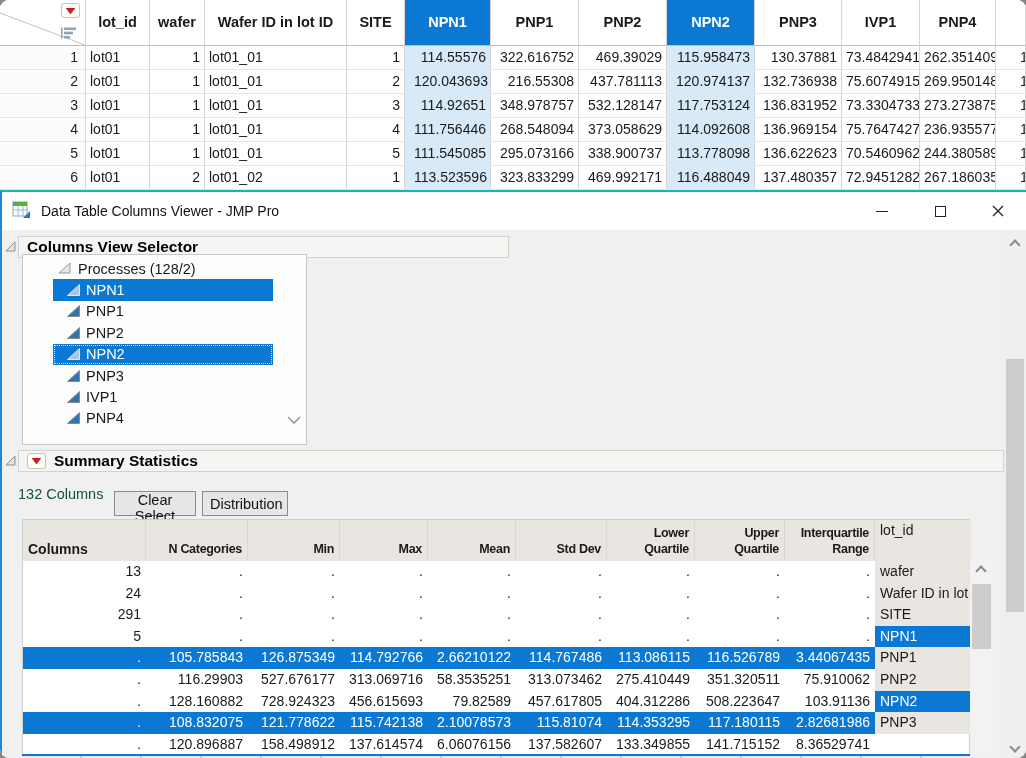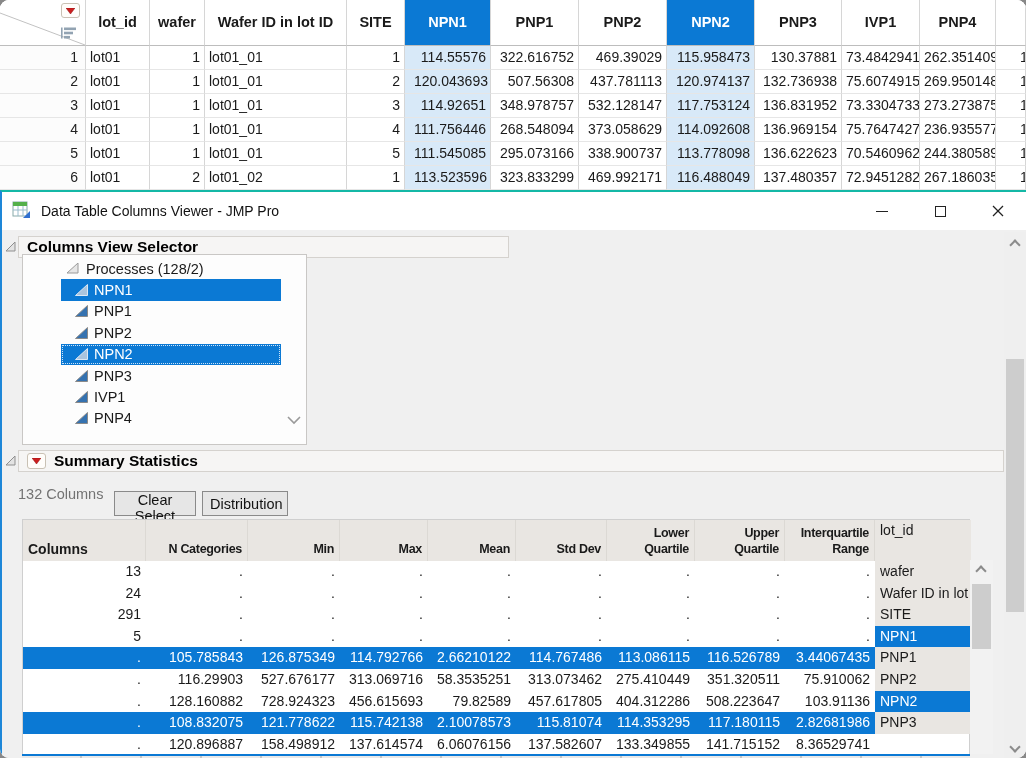--- a/index.html
+++ b/index.html
@@ -48,32 +48,32 @@
   .sechead { position:absolute; display:flex; align-items:center; }
   .disc { margin-right:2px; }
   .secbar { height:22px; background:#f6f5f4; border:1px solid #d5d2ce;
             display:flex; align-items:center; padding:0 8px; gap:8px; }
   .sectitle { font-weight:700; font-size:15.5px; color:#000; }
   .redtri-btn2 { width:19px; height:16px; border:1px solid #c9c1b4; border-radius:3px; background:#fffdfa;
                  display:flex; align-items:center; justify-content:center; }
   
   #treebox { position:absolute; left:20px; top:62px; width:285px; height:191px;
              background:#fdfdfd; border:1px solid #c9c7c5; overflow:hidden; }
-  #treeinner { position:absolute; top:3px; left:8px; right:20px;text-align:center; }
+  #treeinner { position:absolute; top:3px; left:0; right:20px;text-align:center; }
   .trow { height:21.4px; display:flex; align-items:center; font-size:14.5px; }
   .trow.root { padding-left:36px; gap:7px; }
   .titem { margin-left:30px; width:220px; padding-left:14px; display:flex; align-items:center; gap:6px;
            height:21.4px; font-size:14.5px; }
   .titem.selected { background:var(--accent); color:#fff; }
   .titem.focused { outline:1px dotted #cfe3f5; outline-offset:-2px; }
   .colicon polygon { fill:#3572b0; stroke:#8a8a8a; stroke-width:1; }
   .titem.selected .colicon polygon { fill:#a9c4de; stroke:#dbe8f4; }
   .tree-chev { position:absolute; right:5px; bottom:16px; }
   
-  #countlabel { position:absolute; left:16px; top:294px; font-size:14.5px; color:#737373; }
+  #countlabel { position:absolute; left:16px; top:294px; font-size:14.5px; color:#14532d; }
   .jbtn { position:absolute; top:299px; height:25px; background:#e6e6e6; border:1px solid #8a8a8a;
           font-family:"Liberation Sans",sans-serif; font-size:14.5px; color:#111; padding:0 7px; }
   #btn-clear { left:112px; width:82px; }
   #btn-dist  { left:200px; width:86px; }
   
   #sumgrid { position:absolute; left:20px; top:327px; width:948px;
              display:grid;
              grid-template-columns: 123px 102px 92px 88px 88px 91px 88px 90px 90px 96px;
              grid-template-rows: 41px repeat(9, 21.6px);
              background:#fff; border:1px solid #cfcfcf; }
@@ -149,21 +149,21 @@
       <div class="c right">130.37881</div>
       <div class="c right">73.4842941</div>
       <div class="c right">262.351409</div>
       <div class="c left partialcell">1</div>
       <div class="c rownum">2</div>
       <div class="c left">lot01</div>
       <div class="c right">1</div>
       <div class="c left">lot01_01</div>
       <div class="c right">2</div>
       <div class="c right selcol">120.043693</div>
-      <div class="c right">507.56308</div>
+      <div class="c right">216.55308</div>
       <div class="c right">437.781113</div>
       <div class="c right selcol">120.974137</div>
       <div class="c right">132.736938</div>
       <div class="c right">75.6074915</div>
       <div class="c right">269.950148</div>
       <div class="c left partialcell">1</div>
       <div class="c rownum">3</div>
       <div class="c left">lot01</div>
       <div class="c right">1</div>
       <div class="c left">lot01_01</div>

